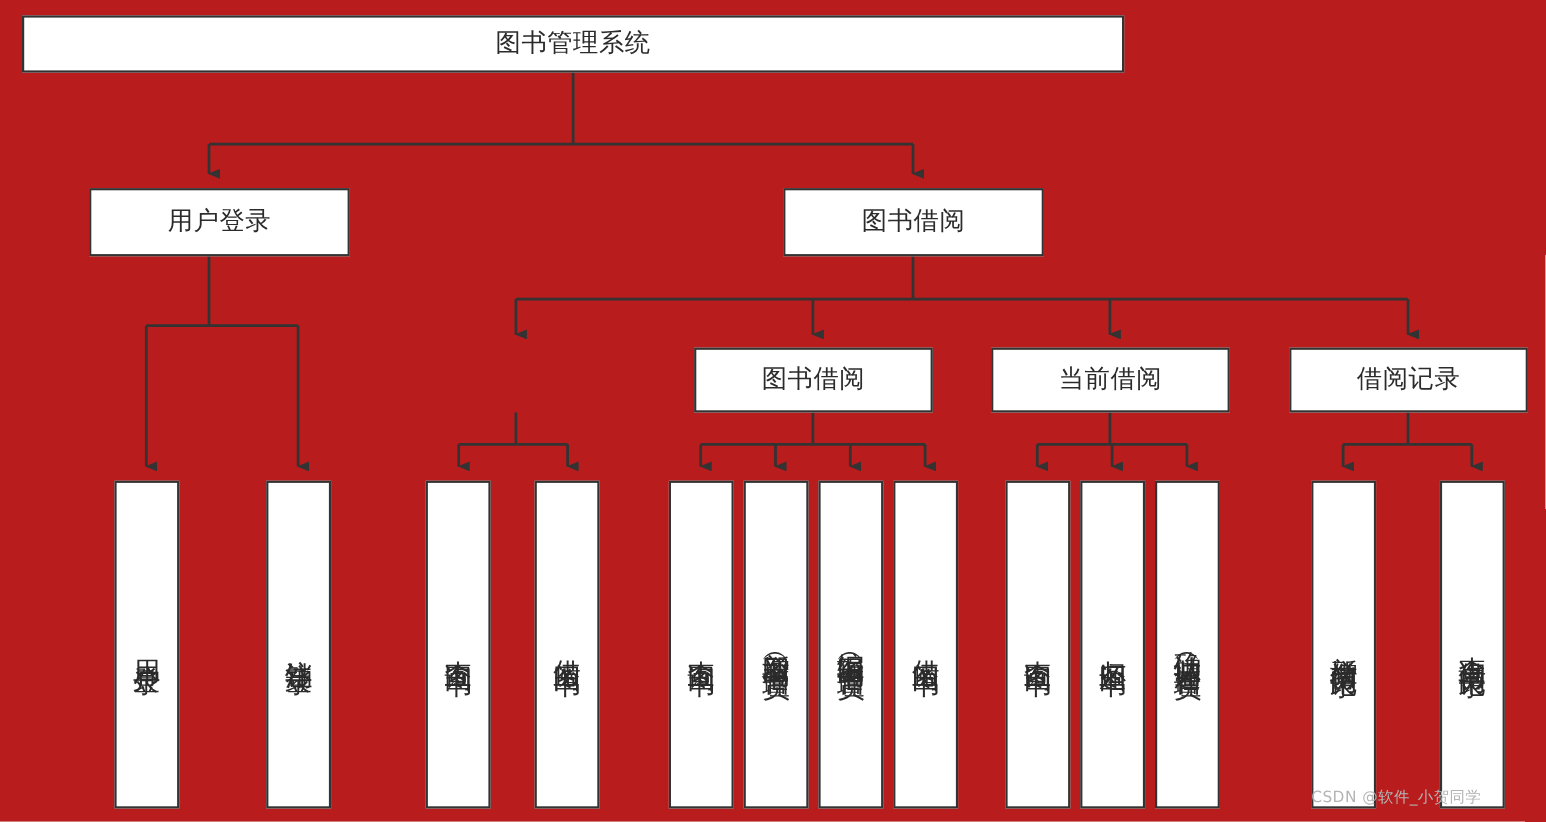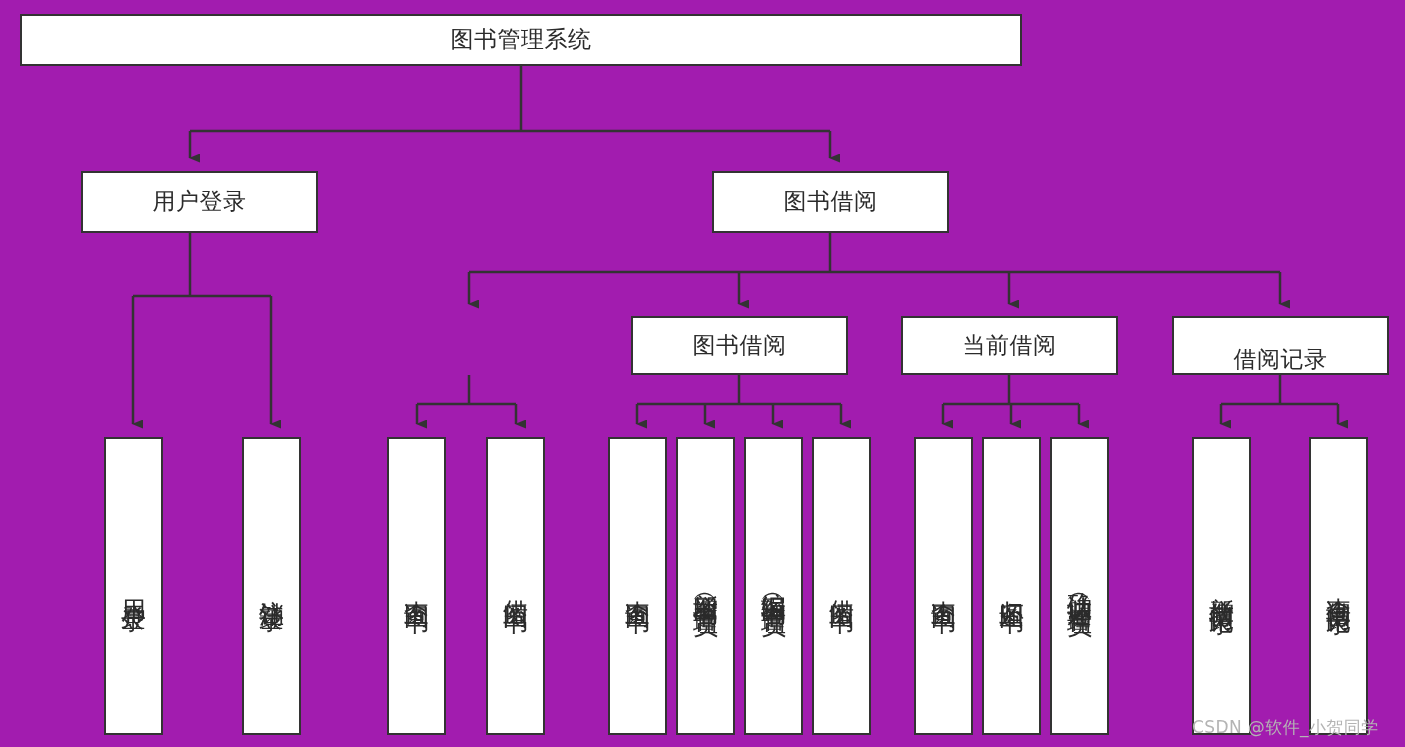--- a/index.html
+++ b/index.html
@@ -8,21 +8,21 @@
     padding: 0;
     background: #ffffff;
   }
   body {
     font-family: "DejaVu Sans", "Liberation Sans", sans-serif;
   }
   #diagram-root {
     position: relative;
     width: 1405px;
     height: 747px;
-    background: #a21caf;
+    background: #b91c1c;
     overflow: hidden;
   }
   #diagram-svg {
     position: absolute;
     left: 0;
     top: 0;
     width: 1405px;
     height: 747px;
   }
   .node {
@@ -58,21 +58,21 @@
     text-orientation: upright;
     font-size: 25px;
     line-height: 1.08;
     letter-spacing: 3px;
     text-align: center;
   }
   .watermark {
     position: absolute;
     left: 1192px;
     top: 716px;
-    font-size: 17px;
+    font-size: 14px;
     color: #b4b4b4;
     z-index: 5;
     white-space: pre;
     letter-spacing: 0.4px;
   }
 </style>
 </head>
 <body>
 
 <div id="diagram-root">
@@ -137,21 +137,21 @@
   <div class="node horizontal" style="left:712px; top:171px; width:237px; height:62px;">
     <span class="node-label">图书借阅</span>
   </div>
 
   <div class="node horizontal" style="left:901px; top:316px; width:217px; height:59px;">
     <span class="node-label">当前借阅</span>
   </div>
   <div class="node horizontal" style="left:631px; top:316px; width:217px; height:59px;">
     <span class="node-label">图书借阅</span>
   </div>
-  <div class="node horizontal" style="left:1172px; top:316px; width:217px; height:59px;align-items:flex-end;">
+  <div class="node horizontal" style="left:1172px; top:316px; width:217px; height:59px;">
     <span class="node-label">借阅记录</span>
   </div>
 
   <div class="node vertical" style="left:104px; top:437px; width:59px; height:298px;">
     <span class="node-label">用户登录</span>
   </div>
   <div class="node vertical" style="left:242px; top:437px; width:59px; height:298px;">
     <span class="node-label">注销登录</span>
   </div>
 

